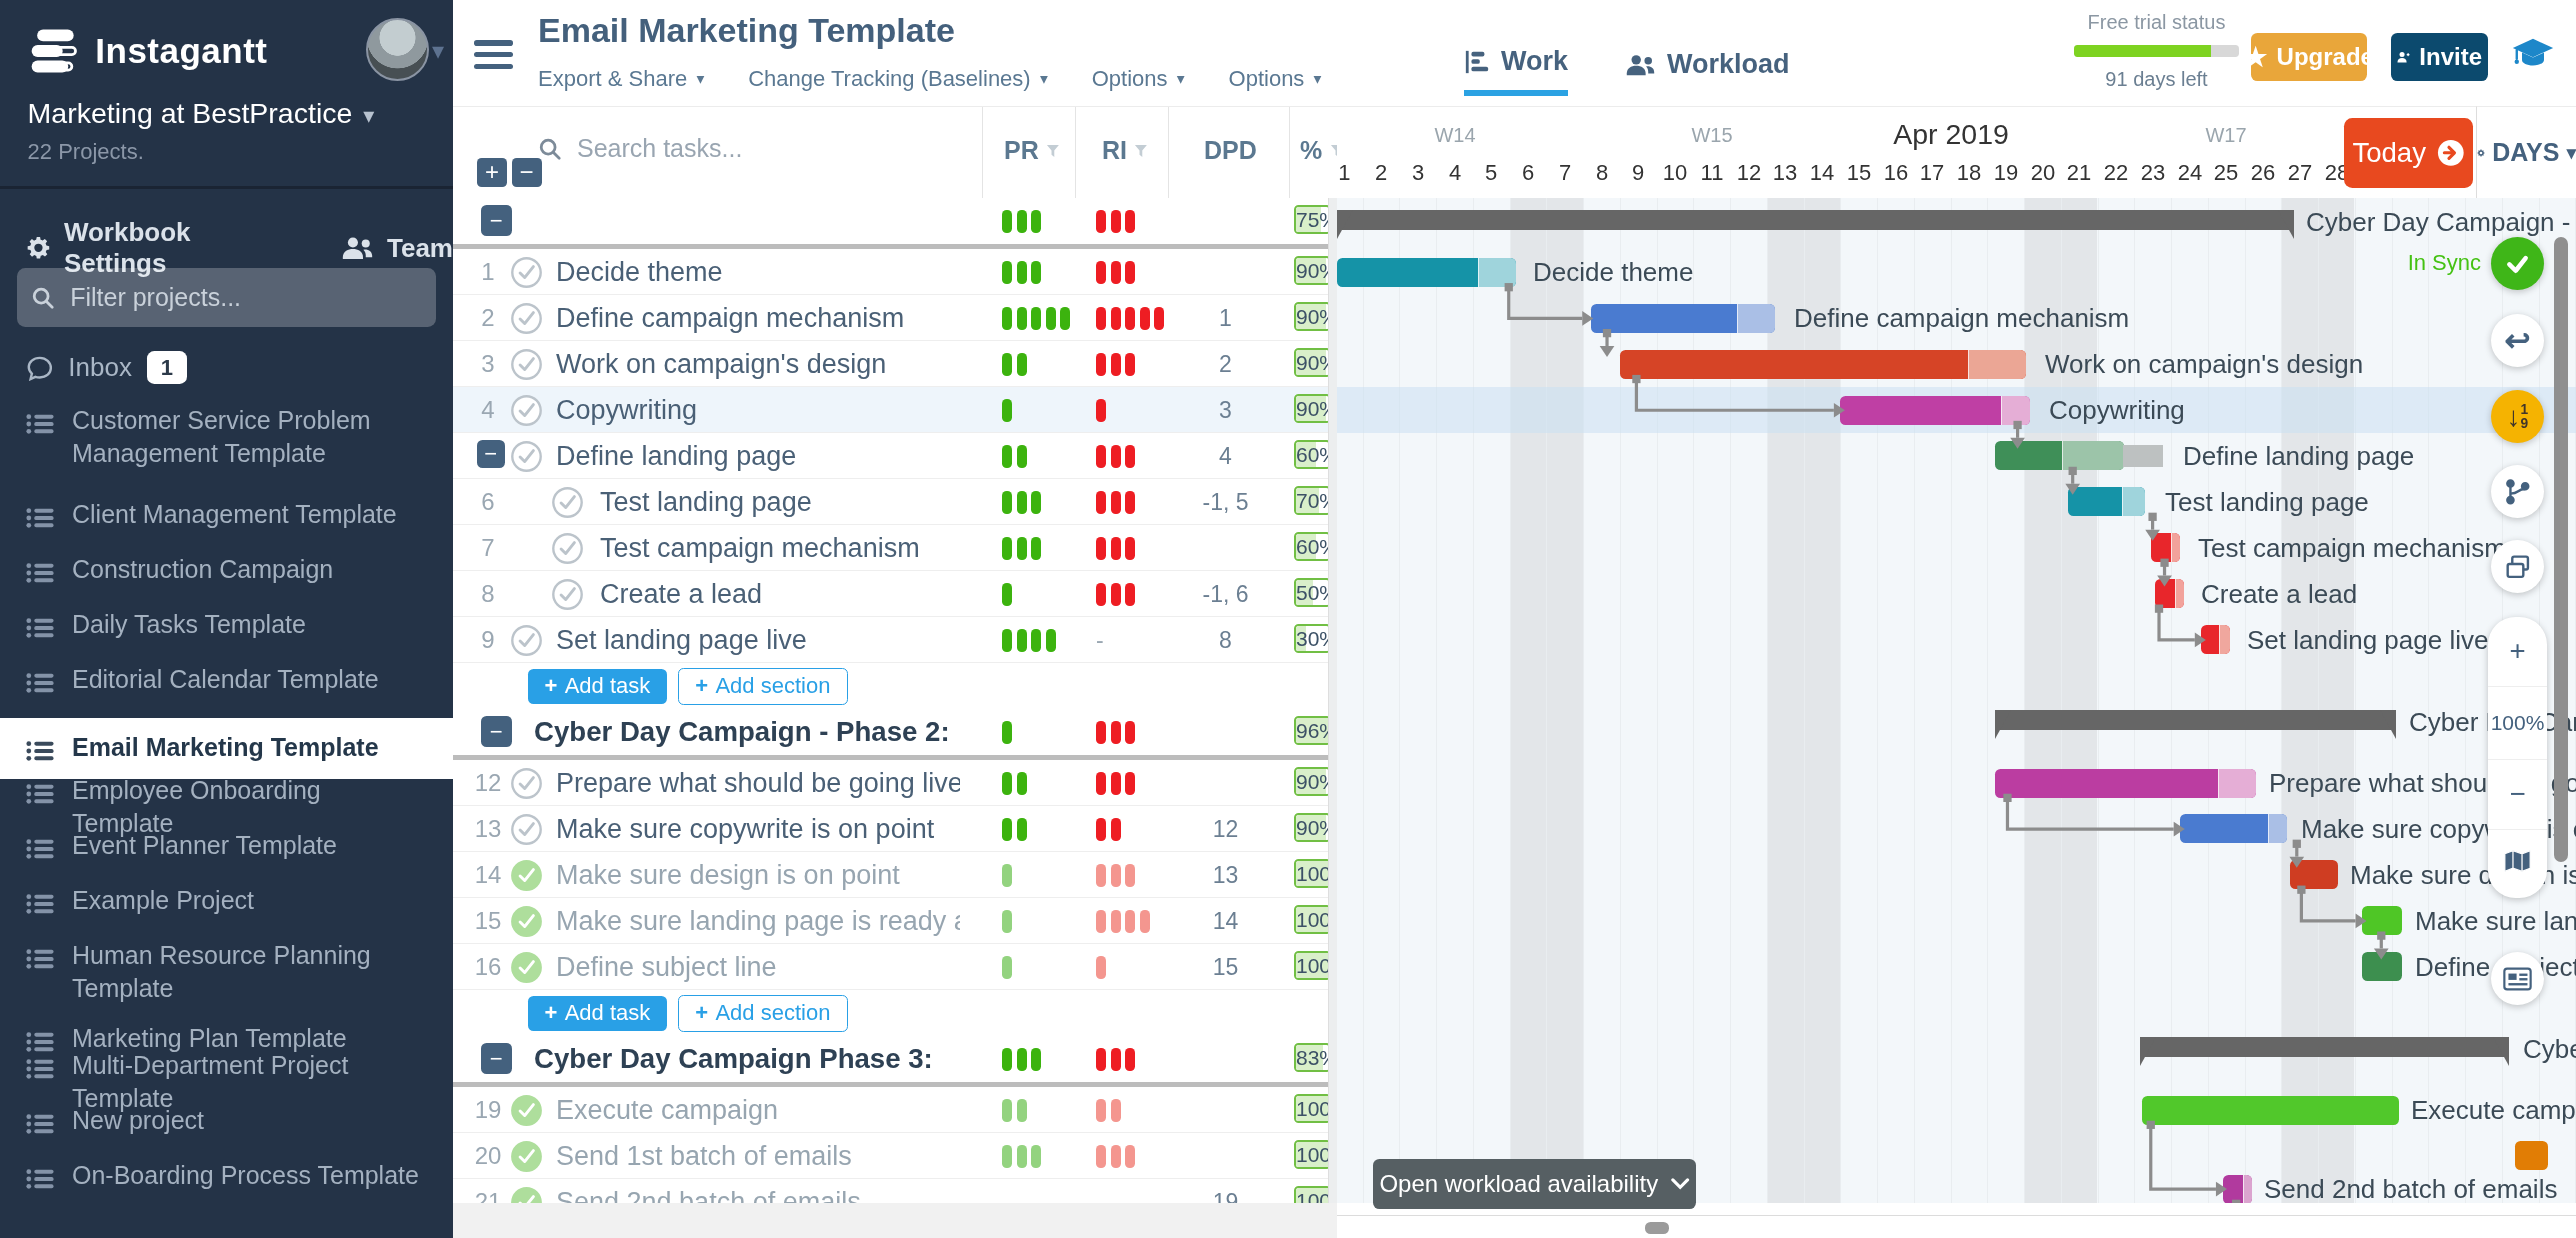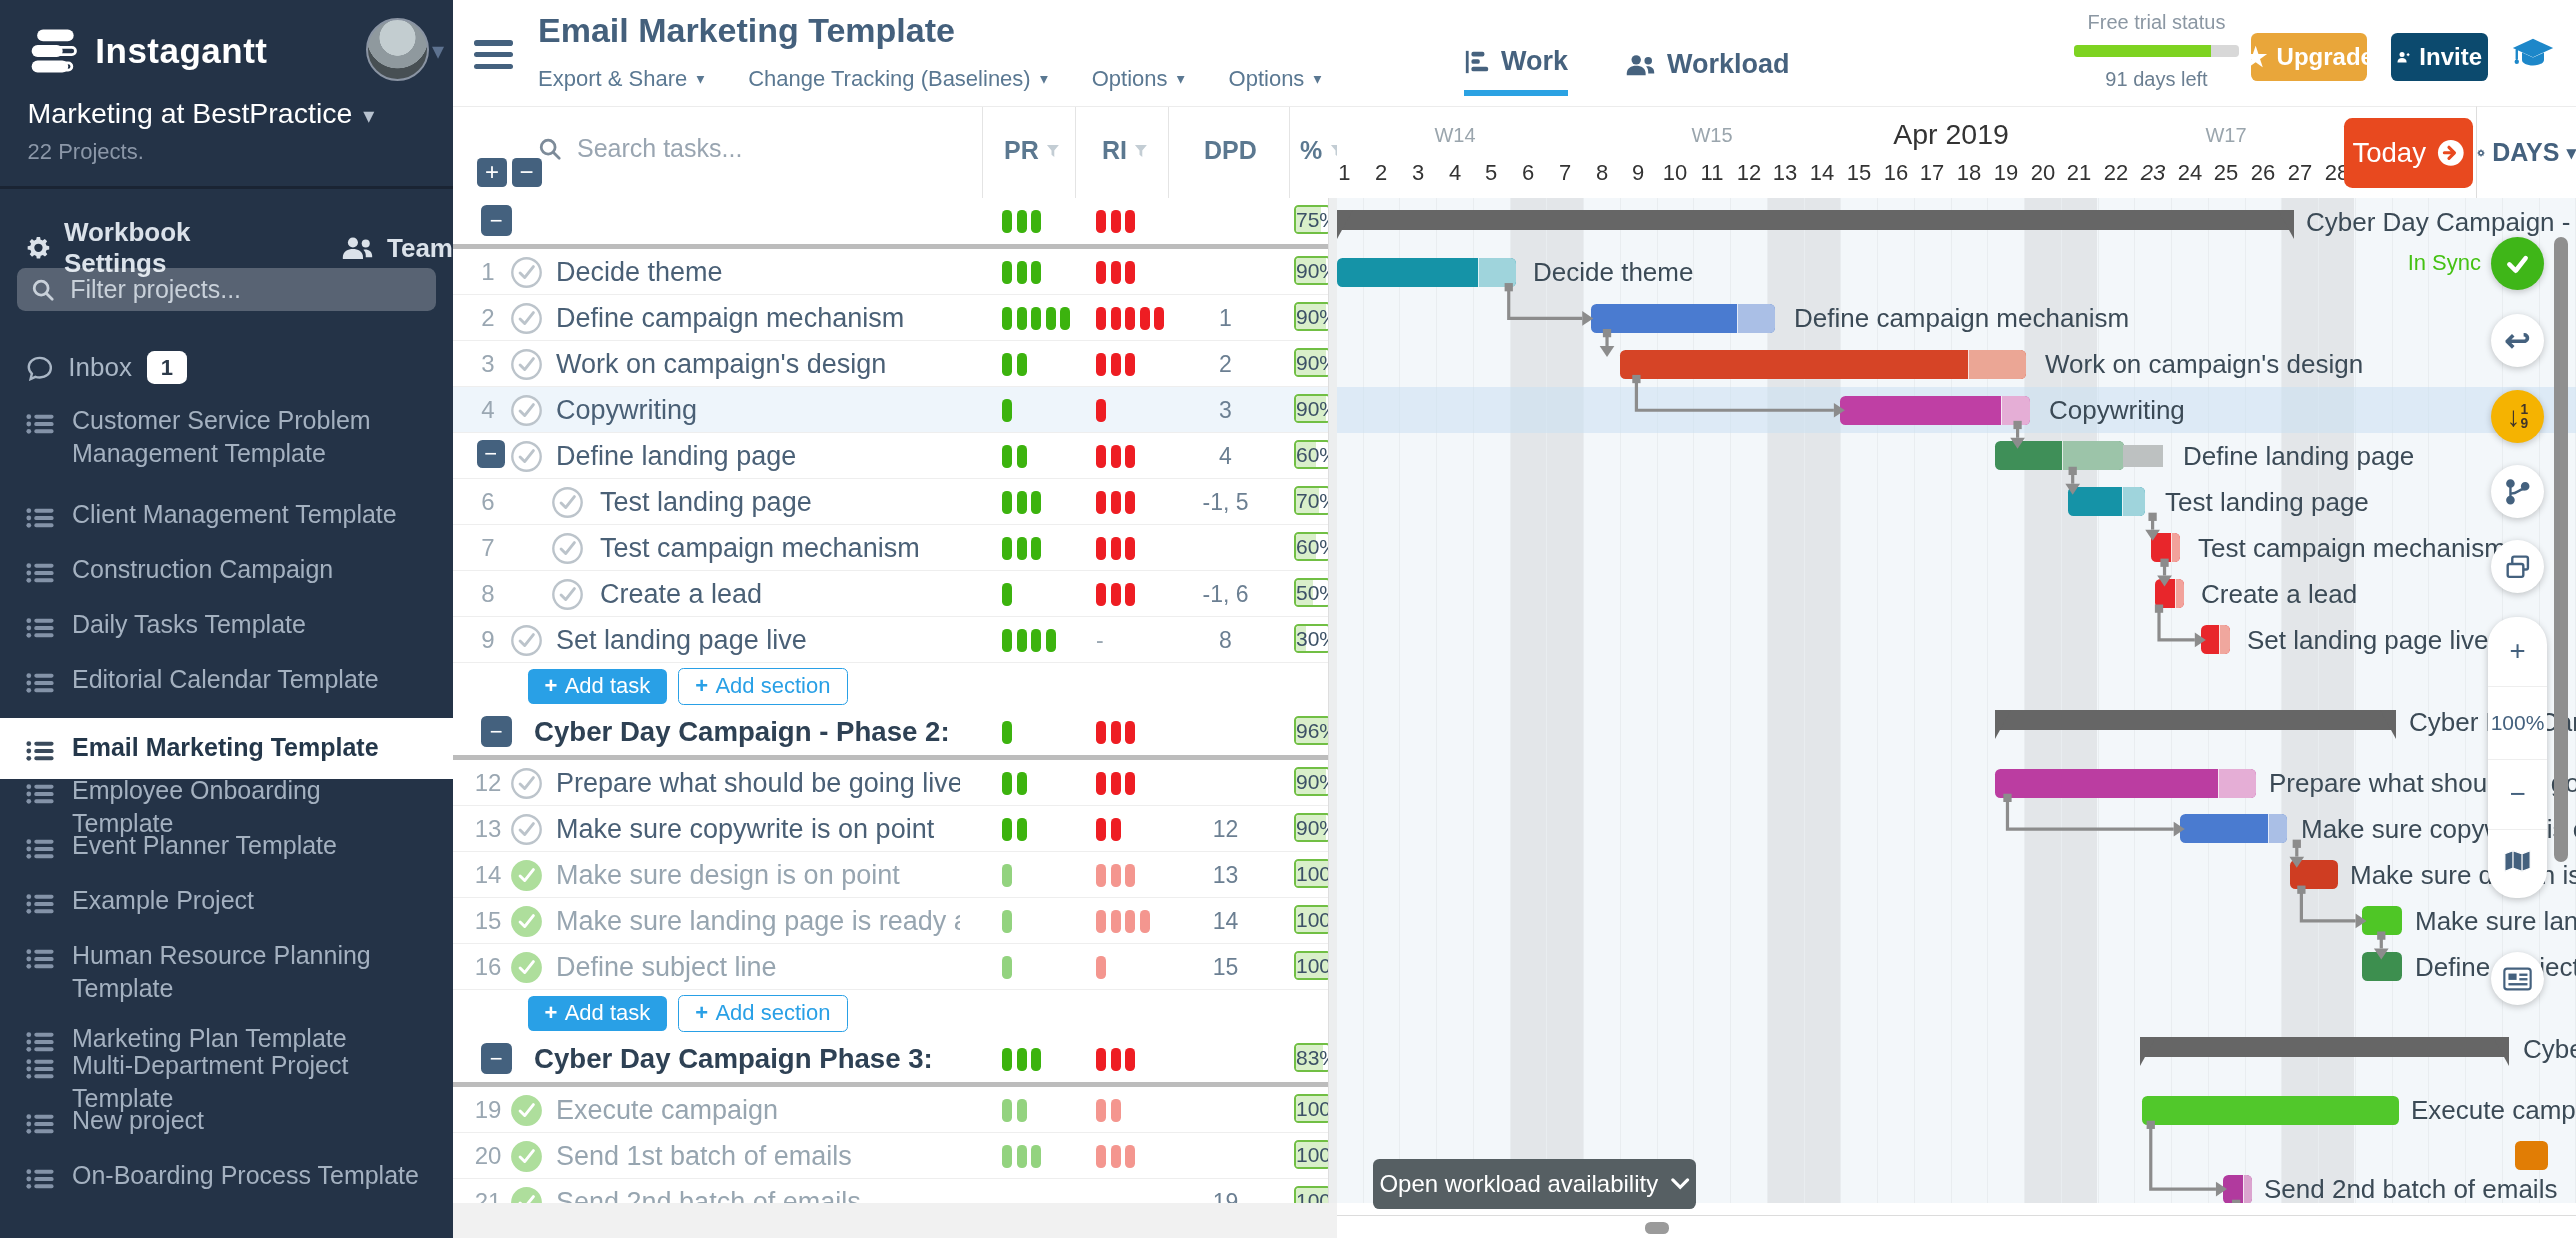--- a/index.html
+++ b/index.html
@@ -13,21 +13,21 @@
           background:radial-gradient(circle at 50% 30%,#c3cdd0 0 35%,#8f999e 36% 60%,#474f53 61% 100%);
           border:2.8px solid #8a94a3}
   #avatar-caret{position:absolute;left:432px;top:37px;color:#5d7290;font-size:24px}
   #workspace{position:absolute;left:27.6px;top:97px}
   #workspace-name{color:#fff;font-size:28.5px}
   #workspace-name .caret{color:#b7c2cf;font-size:22px;margin-left:11px}
   #workspace-meta{color:#8b97a8;font-size:22px;margin-top:9.2px}
   #side-sep{position:absolute;left:0;top:186px;width:453px;height:2.8px;background:rgba(0,0,0,.28)}
   #side-nav{position:absolute;left:26px;top:217px;display:flex;gap:64px;color:#dbe2ea;font-size:26px;font-weight:bold}
   .snav{display:flex;align-items:center;gap:13px;cursor:pointer}
-  #filter-box{position:absolute;left:16.5px;top:268px;width:419px;height:43px;border-radius:8.3px;
+  #filter-box{position:absolute;left:16.5px;top:268px;width:419px;height:59px;border-radius:8.3px;
               background:rgba(255,255,255,.24);display:flex;align-items:center;padding:0 14.7px;box-sizing:border-box}
   #filter-box input{flex:1;background:transparent;border:none;outline:none;color:#e8edf2;font-size:25px;margin-left:13px;font-family:inherit}
   #filter-box input::placeholder{color:#c9d1da}
   #inbox-row{position:absolute;left:26px;top:351px;display:flex;align-items:center;gap:14.7px;font-size:26px;color:#aab7c6}
   #inbox-badge{background:#fff;color:#2c3a49;font-size:22px;border-radius:7.3px;min-width:22px;padding:3.7px 9.2px;text-align:center;font-weight:bold}
   .proj{position:absolute;left:0;width:453px;display:flex;align-items:flex-start;gap:18.4px;
         padding:0 0 0 26px;box-sizing:border-box;font-size:25px;line-height:33px;color:#a4b1c0;cursor:pointer}
   .proj .picon{flex:0 0 auto;margin-top:5.5px;color:#8493a8}
   .proj.selected{background:#fff;color:#24374a;font-weight:bold;padding-top:13px;height:61px;box-sizing:border-box}
   .proj.selected .picon{color:#3a4a5b}
@@ -510,21 +510,21 @@
     <div class="daynum" style="left: 448px;">13</div>
     <div class="daynum" style="left: 485px;">14</div>
     <div class="daynum" style="left: 522px;">15</div>
     <div class="daynum" style="left: 559px;">16</div>
     <div class="daynum" style="left: 595px;">17</div>
     <div class="daynum" style="left: 632px;">18</div>
     <div class="daynum" style="left: 669px;">19</div>
     <div class="daynum" style="left: 706px;">20</div>
     <div class="daynum" style="left: 742px;">21</div>
     <div class="daynum" style="left: 779px;">22</div>
-    <div class="daynum" style="left: 816px; font-style: italic;">23</div>
+    <div class="daynum" style="left: 816px;">23</div>
     <div class="daynum" style="left: 853px;">24</div>
     <div class="daynum" style="left: 889px;">25</div>
     <div class="daynum" style="left: 926px;">26</div>
     <div class="daynum" style="left: 963px;">27</div>
     <div class="daynum" style="left: 1000px;">28</div>
     <div class="daynum" style="left: 1036px;">29</div>
     <div class="daynum" style="left: 1073px;">30</div>
   </div>
 <div id="days-panel">
   <svg width="24" height="24" viewBox="0 0 30 30">

